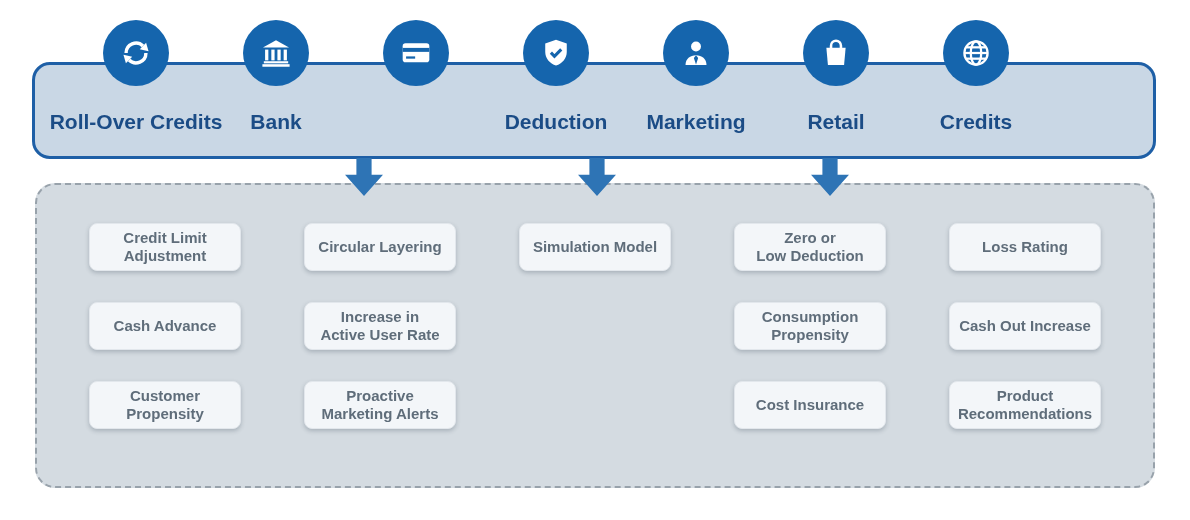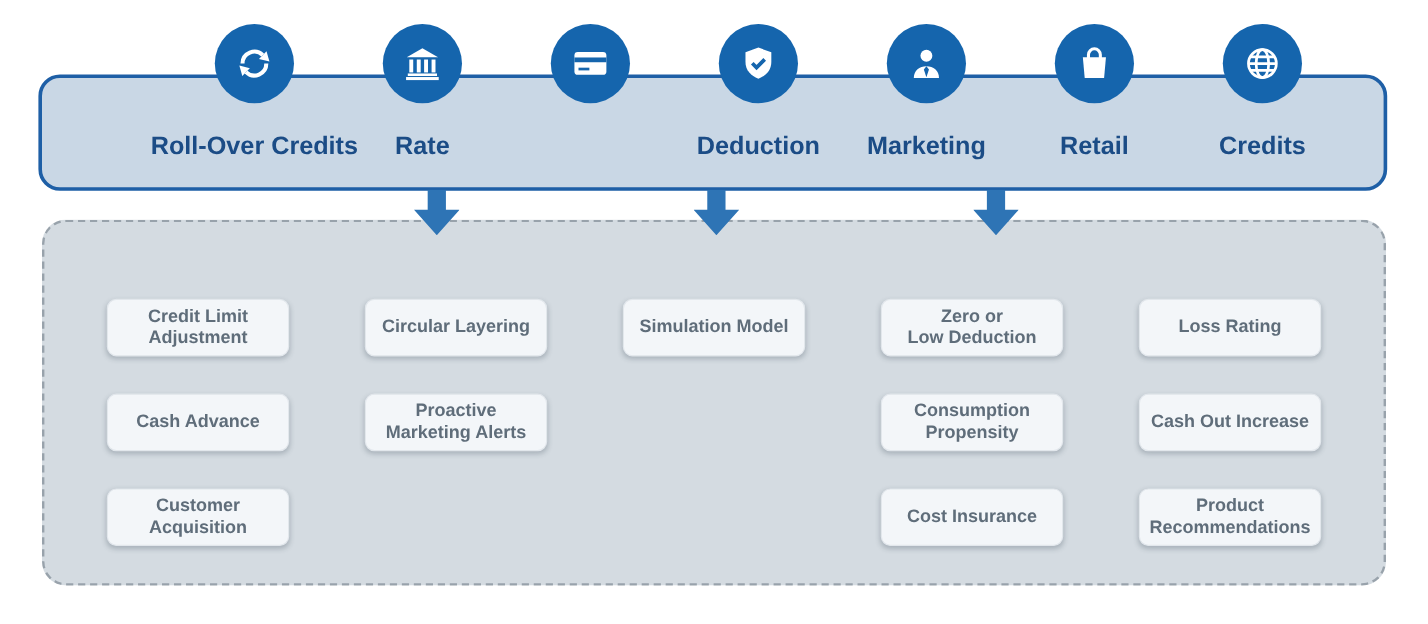--- a/index.html
+++ b/index.html
@@ -23,21 +23,21 @@
   .stage{position:absolute;inset:0;}
   .banner{
     position:absolute;left:32px;top:62px;width:1124px;height:97px;
     background:var(--banner-fill);
     border:3px solid var(--banner-border);
     border-radius:18px;
     z-index:1;
   }
   .categories{
     position:absolute;left:32px;top:20px;width:1124px;
-    display:flex;justify-content:flex-end;
+    display:flex;justify-content:flex-start;
     padding:0 34px;
     z-index:2;
   }
   .category{
     width:140px;display:flex;flex-direction:column;align-items:center;
   }
   .icon-circle{
     width:66px;height:66px;border-radius:50%;
     background:var(--blue);
     display:flex;align-items:center;justify-content:center;
@@ -54,21 +54,21 @@
     background:var(--arrow-blue);
     clip-path:polygon(30% 0, 70% 0, 70% 44%, 100% 44%, 50% 100%, 0 44%, 30% 44%);
     z-index:3;
   }
   .panel{
     position:absolute;left:35px;top:183px;width:1120px;height:305px;
     background:var(--panel-fill);
     border:2px dashed var(--panel-border);
     border-radius:20px;
     display:flex;justify-content:space-between;
-    padding:64px 52px 0 52px;
+    padding:38px 52px 0 52px;
     z-index:0;
   }
   .col{
     display:flex;flex-direction:column;gap:31px;align-items:center;
   }
   .pill{
     width:152px;height:48px;
     background:var(--pill-fill);
     border:1px solid #e2e7ec;
     border-radius:8px;
@@ -106,21 +106,21 @@
         <svg viewBox="0 0 24 24" fill="#fff">
           <path d="M12 3 L21.2 8.2 H2.8 Z"></path>
           <rect x="4.3" y="9.6" width="2.3" height="7.6"></rect>
           <rect x="8.7" y="9.6" width="2.3" height="7.6"></rect>
           <rect x="13.0" y="9.6" width="2.3" height="7.6"></rect>
           <rect x="17.4" y="9.6" width="2.3" height="7.6"></rect>
           <rect x="3.4" y="17.8" width="17.2" height="1.5"></rect>
           <rect x="2.4" y="19.9" width="19.2" height="1.8"></rect>
         </svg>
       </div>
-      <div class="cat-label">Rate</div>
+      <div class="cat-label">Bank</div>
     </div>
 
     <div class="category">
       <div class="icon-circle">
         <svg viewBox="0 0 24 24">
           <rect x="2.6" y="5.2" width="18.8" height="13.4" rx="2" fill="#fff"></rect>
           <rect x="2.6" y="8.4" width="18.8" height="2.8" fill="#1565ad"></rect>
           <rect x="5" y="14.4" width="6.4" height="1.6" fill="#1565ad"></rect>
         </svg>
       </div>
@@ -176,25 +176,27 @@
   <div class="arrow" style="left:578px"></div>
   <div class="arrow" style="left:811px"></div>
 
   <div class="panel">
 
     <div class="col">
       <div class="pill">Credit Limit
 Adjustment</div>
       <div class="pill">Cash Advance</div>
       <div class="pill">Customer
-Acquisition</div>
+Propensity</div>
     </div>
 
     <div class="col">
       <div class="pill">Circular Layering</div>
+      <div class="pill">Increase in
+Active User Rate</div>
       <div class="pill">Proactive
 Marketing Alerts</div>
     </div>
 
     <div class="col">
       <div class="pill">Simulation Model</div>
     </div>
 
     <div class="col">
       <div class="pill">Zero or

